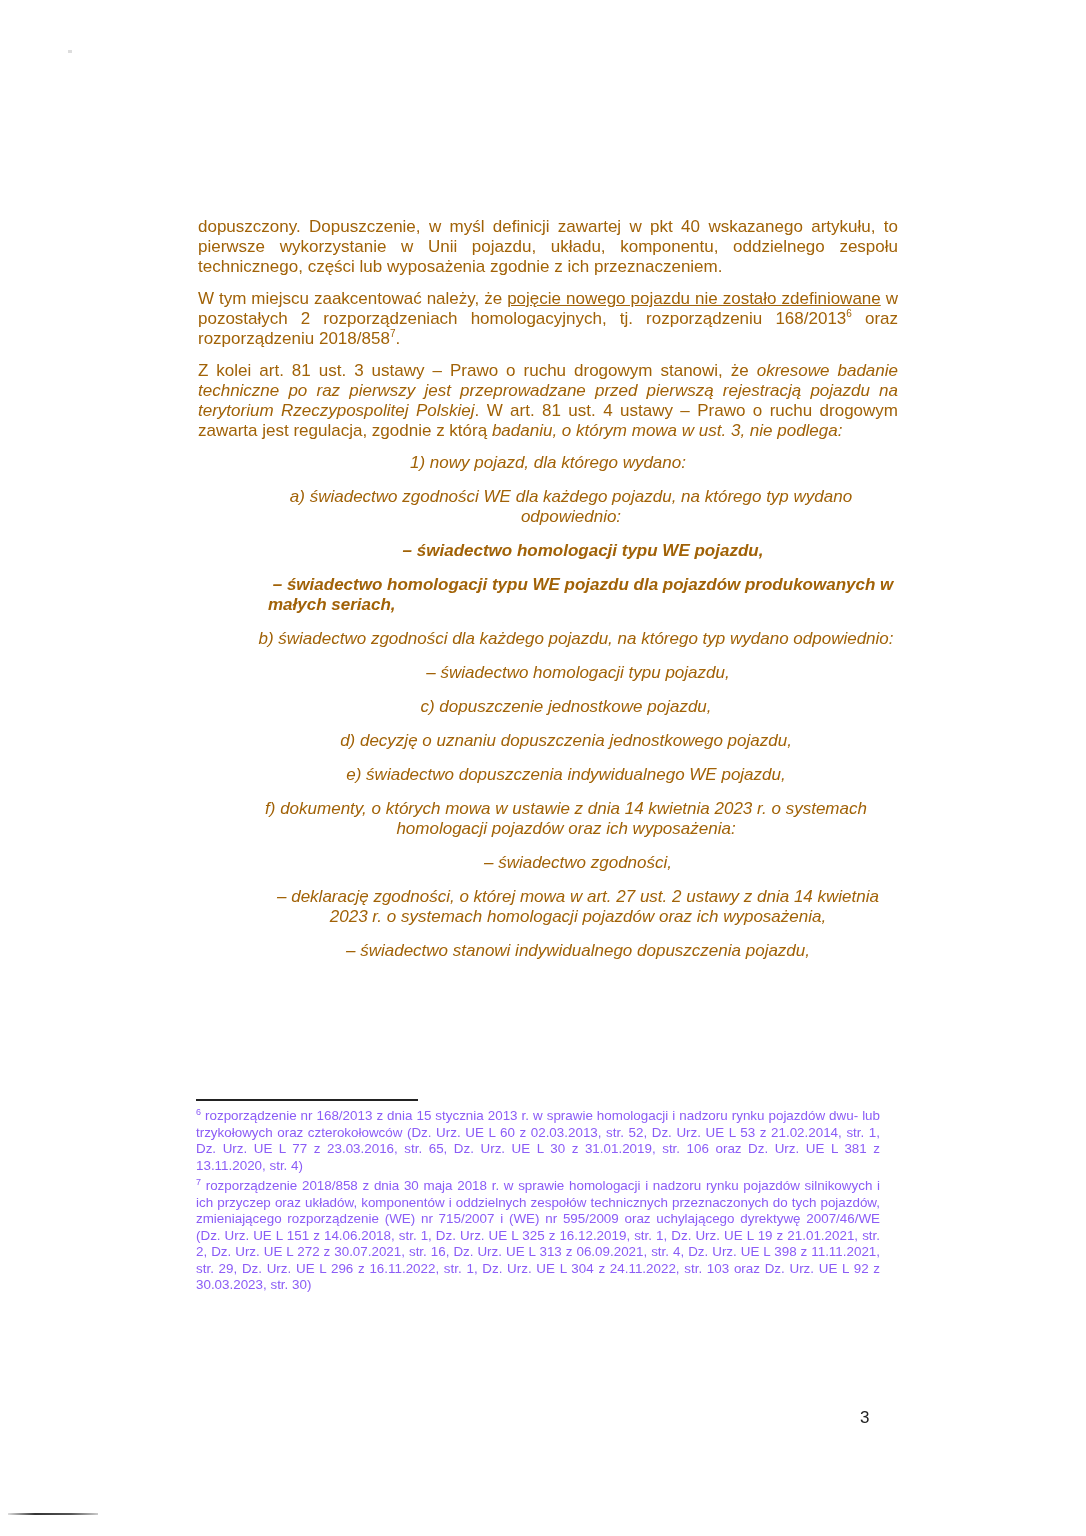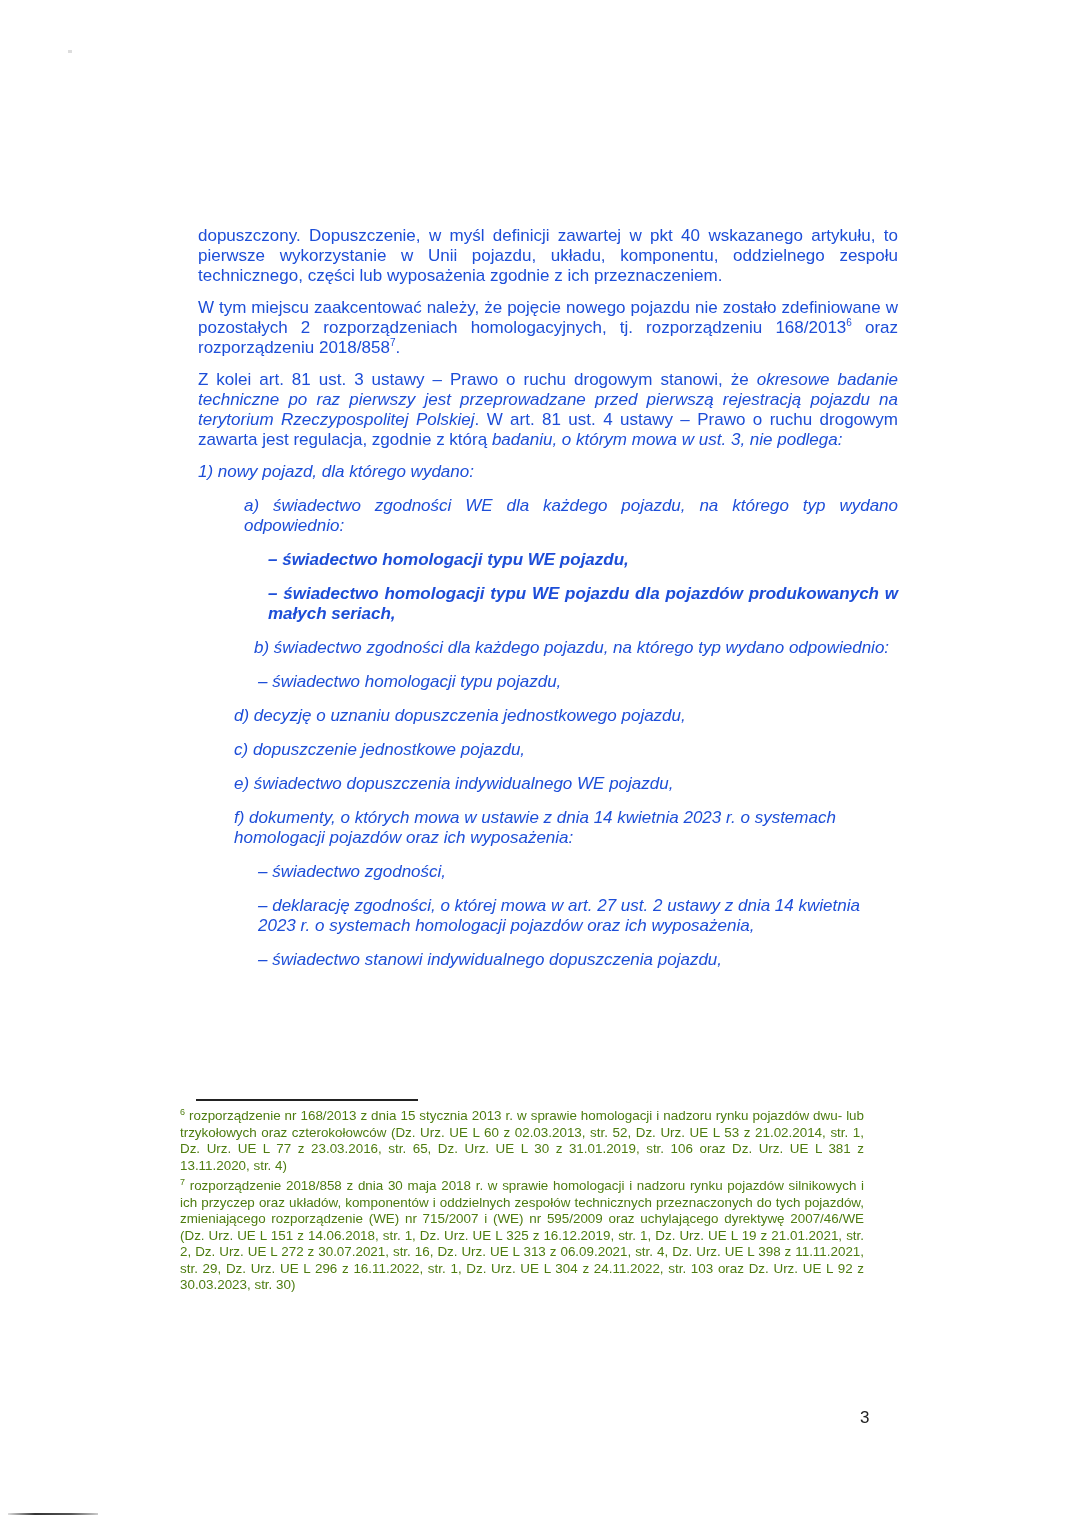--- a/index.html
+++ b/index.html
@@ -4,42 +4,42 @@
 <style>
   html, body { margin: 0; padding: 0; background: #ffffff; }
   body {
     width: 1086px; height: 1536px; position: relative; overflow: hidden;
     font-family: "Liberation Sans", "DejaVu Sans", sans-serif;
     color: #222222;
   }
   .page { position: absolute; left: 0; top: 0; width: 1086px; height: 1536px; }
   .scan-mark-top { position: absolute; left: 68px; top: 50px; width: 4px; height: 3px; background: #bbb; opacity: .5; }
   .body-text {
-    position: absolute; left: 198px; top: 226px; width: 700px;
-    font-size: 17px; line-height: 20px; color: #1d4ed8;
+    position: absolute; left: 198px; top: 217px; width: 700px;
+    font-size: 17px; line-height: 20px; color: #a16207;
   }
   .p { margin: 0 0 12px 0; text-align: justify; }
   .just { text-align: justify; text-align-last: left; }
   .i { font-style: italic; }
-  .u { }
+  .u { text-decoration: underline; }
   sup { font-size: 10px; line-height: 0; vertical-align: super; }
   .lvl1 { margin: 0 0 14px 0; }
   .lvl2 { margin: 0 0 14px 46px; text-align: justify; }
   .lvl2b { margin: 0 0 14px 56px; text-align: justify; }
   .lvl2c { margin: 0 0 14px 36px; }
   .lvl3 { margin: 0 0 14px 70px; font-weight: bold; }
   .lvl3b { margin: 0 0 14px 60px; }
-  .list-item { font-style: italic; }
+  .list-item { font-style: italic; text-align: center; }
   .rule {
     position: absolute; left: 196px; top: 1099px; width: 222px; height: 2px;
     background: #222;
   }
   .footnotes {
-    position: absolute; left: 180px; top: 1108px; width: 684px;
-    font-size: 13.4px; line-height: 16.5px; color: #4d7c0f; text-align: justify;
+    position: absolute; left: 196px; top: 1108px; width: 684px;
+    font-size: 13.4px; line-height: 16.5px; color: #8b5cf6; text-align: justify;
   }
   .fn { margin: 0 0 4px 0; }
   .fn sup { font-size: 9px; }
   .page-number {
     position: absolute; left: 860px; top: 1408px;
     font-size: 17px; color: #222;
   }
   .scan-mark-bottom {
     position: absolute; left: 8px; top: 1513px; width: 90px; height: 2px;
     background: linear-gradient(to right, #ddd, #333 30%, #555 70%, #ccc);
@@ -60,22 +60,22 @@
 
     <p class="lvl1 list-item">1) nowy pojazd, dla którego wydano:</p>
 
     <p class="lvl2 list-item">a) świadectwo zgodności WE dla każdego pojazdu, na którego typ wydano odpowiednio:</p>
     <p class="lvl3 list-item">– świadectwo homologacji typu WE pojazdu,</p>
     <p class="lvl3 list-item just">– świadectwo homologacji typu WE pojazdu dla pojazdów produkowanych w małych seriach,</p>
 
     <p class="lvl2b list-item">b) świadectwo zgodności dla każdego pojazdu, na którego typ wydano odpowiednio:</p>
     <p class="lvl3b list-item">– świadectwo homologacji typu pojazdu,</p>
 
+    <p class="lvl2c list-item">c) dopuszczenie jednostkowe pojazdu,</p>
     <p class="lvl2c list-item">d) decyzję o uznaniu dopuszczenia jednostkowego pojazdu,</p>
-    <p class="lvl2c list-item">c) dopuszczenie jednostkowe pojazdu,</p>
     <p class="lvl2c list-item">e) świadectwo dopuszczenia indywidualnego WE pojazdu,</p>
     <p class="lvl2c list-item">f) dokumenty, o których mowa w ustawie z dnia 14 kwietnia 2023 r. o systemach homologacji pojazdów oraz ich wyposażenia:</p>
     <p class="lvl3b list-item">– świadectwo zgodności,</p>
     <p class="lvl3b list-item">– deklarację zgodności, o której mowa w art. 27 ust. 2 ustawy z dnia 14 kwietnia 2023 r. o systemach homologacji pojazdów oraz ich wyposażenia,</p>
     <p class="lvl3b list-item">– świadectwo stanowi indywidualnego dopuszczenia pojazdu,</p>
   </div>
 
   <div class="rule"></div>
 
   <div class="footnotes">

